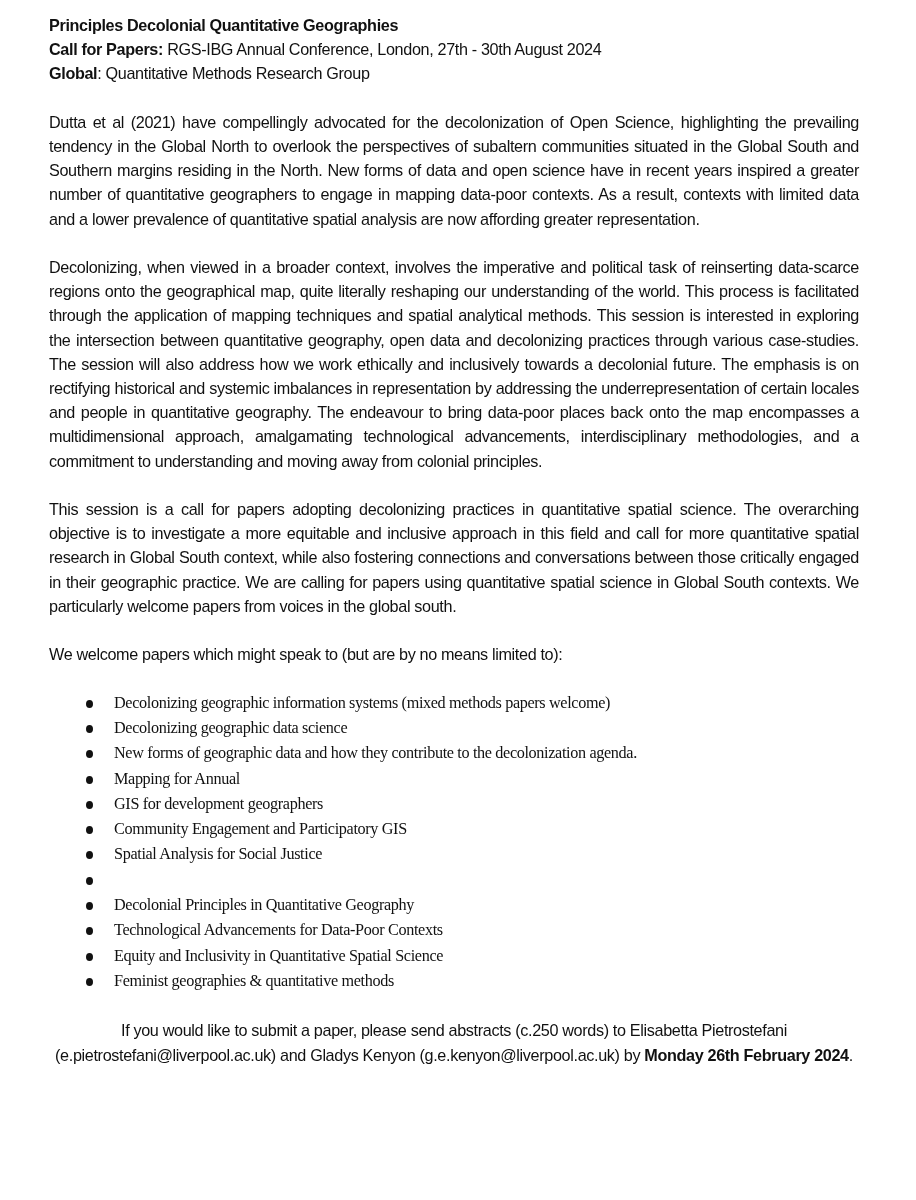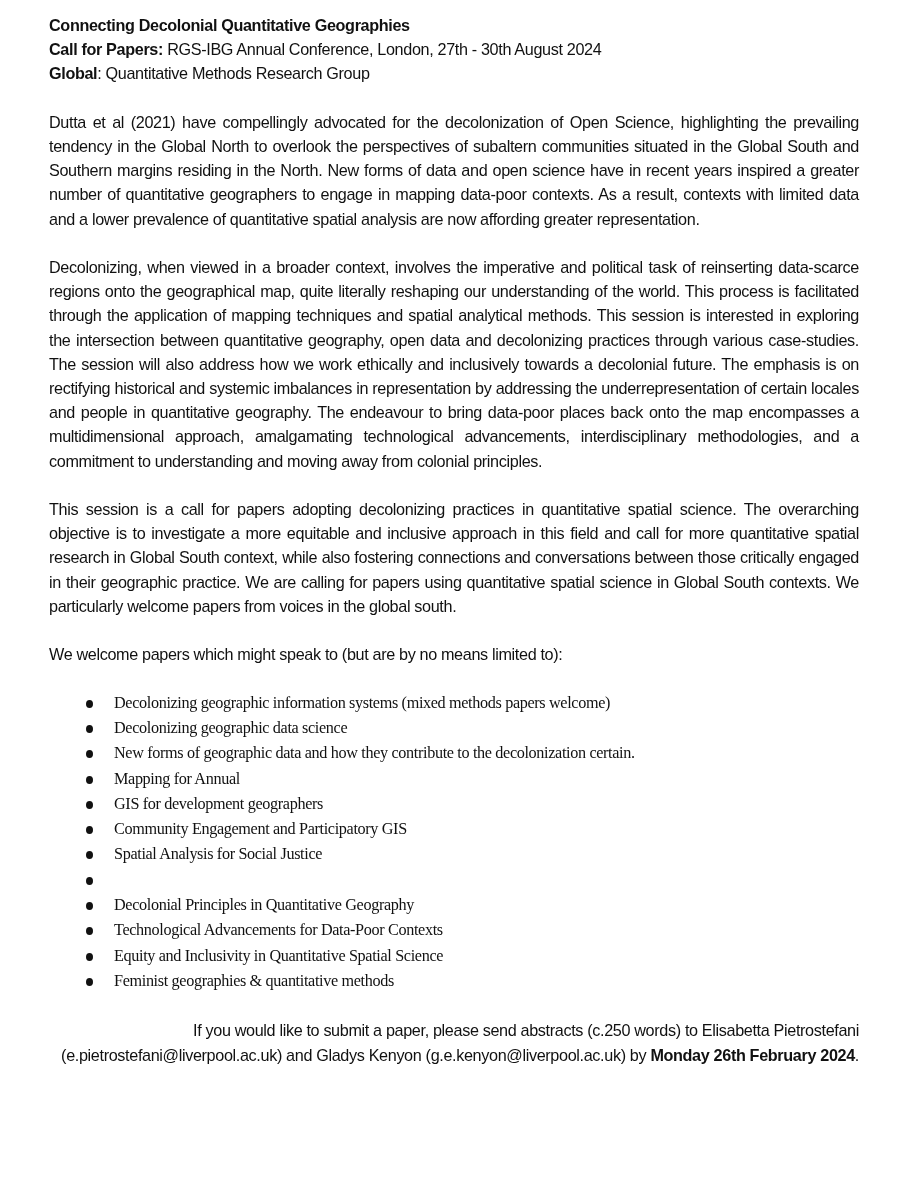--- a/index.html
+++ b/index.html
@@ -22,21 +22,21 @@
   ul.topics li .bullet {
     position: absolute; left: 37px; top: 9px; width: 7px; height: 8px;
     background: #111; border-radius: 50%;
   }
   a.mail { color: inherit; text-decoration: none; }
 </style>
 </head>
 <body>
 
 <div class="page">
-  <div class="hdr-line b">Connecting Decolonial Quantitative Geographies</div>
+  <div class="hdr-line b">Principles Decolonial Quantitative Geographies</div>
   <div class="hdr-line">
     <span class="b">Call for Papers:</span><span> RGS-IBG Annual Conference, London, 27th - 30th August 2024</span>
   </div>
   <div class="hdr-line">
     <span class="b">Global</span><span>: Quantitative Methods Research Group</span>
   </div>
   <div class="gap"></div>
 
   <p class="para">Dutta et al (2021) have compellingly advocated for the decolonization of Open Science, highlighting the prevailing tendency in the Global North to overlook the perspectives of subaltern communities situated in the Global South and Southern margins residing in the North. New forms of data and open science have in recent years inspired a greater number of quantitative geographers to engage in mapping data-poor contexts. As a result, contexts with limited data and a lower prevalence of quantitative spatial analysis are now affording greater representation.</p>
   <div class="gap"></div>
@@ -44,29 +44,29 @@
   <div class="gap"></div>
   <p class="para">This session is a call for papers adopting decolonizing practices in quantitative spatial science. The overarching objective is to investigate a more equitable and inclusive approach in this field and call for more quantitative spatial research in Global South context, while also fostering connections and conversations between those critically engaged in their geographic practice. We are calling for papers using quantitative spatial science in Global South contexts. We particularly welcome papers from voices in the global south.</p>
   <div class="gap"></div>
 
   <p class="para">We welcome papers which might speak to (but are by no means limited to):</p>
   <div class="gap"></div>
 
   <ul class="topics">
     <li><span class="bullet"></span><span>Decolonizing geographic information systems (mixed methods papers welcome)</span></li>
     <li><span class="bullet"></span><span>Decolonizing geographic data science</span></li>
-    <li><span class="bullet"></span><span>New forms of geographic data and how they contribute to the decolonization certain.</span></li>
+    <li><span class="bullet"></span><span>New forms of geographic data and how they contribute to the decolonization agenda.</span></li>
     <li><span class="bullet"></span><span>Mapping for Annual</span></li>
     <li><span class="bullet"></span><span>GIS for development geographers</span></li>
     <li><span class="bullet"></span><span>Community Engagement and Participatory GIS</span></li>
     <li><span class="bullet"></span><span>Spatial Analysis for Social Justice</span></li>
     <li><span class="bullet"></span></li>
     <li><span class="bullet"></span><span>Decolonial Principles in Quantitative Geography</span></li>
     <li><span class="bullet"></span><span>Technological Advancements for Data-Poor Contexts</span></li>
     <li><span class="bullet"></span><span>Equity and Inclusivity in Quantitative Spatial Science</span></li>
     <li><span class="bullet"></span><span>Feminist geographies &amp; quantitative methods</span></li>
   </ul>
   <div class="gap"></div>
 
-  <p class="para" style="text-align:right;">
+  <p class="para" style="text-align:center;">
     <span>If you would like to submit a paper, please send abstracts (c.250 words) to Elisabetta Pietrostefani (</span><a class="mail">e.pietrostefani@liverpool.ac.uk</a><span>) and Gladys Kenyon (</span><a class="mail">g.e.kenyon@liverpool.ac.uk</a><span>) by </span><span class="b">Monday 26th February 2024</span><span>.</span>
   </p>
 </div>
 
 </body></html>

